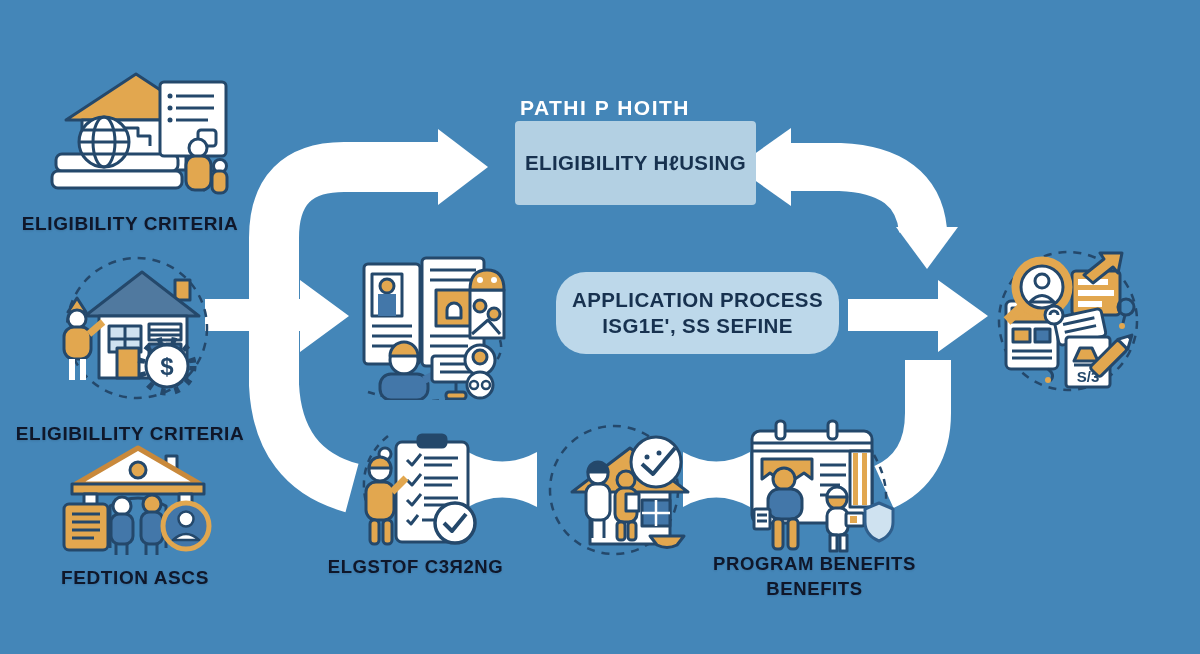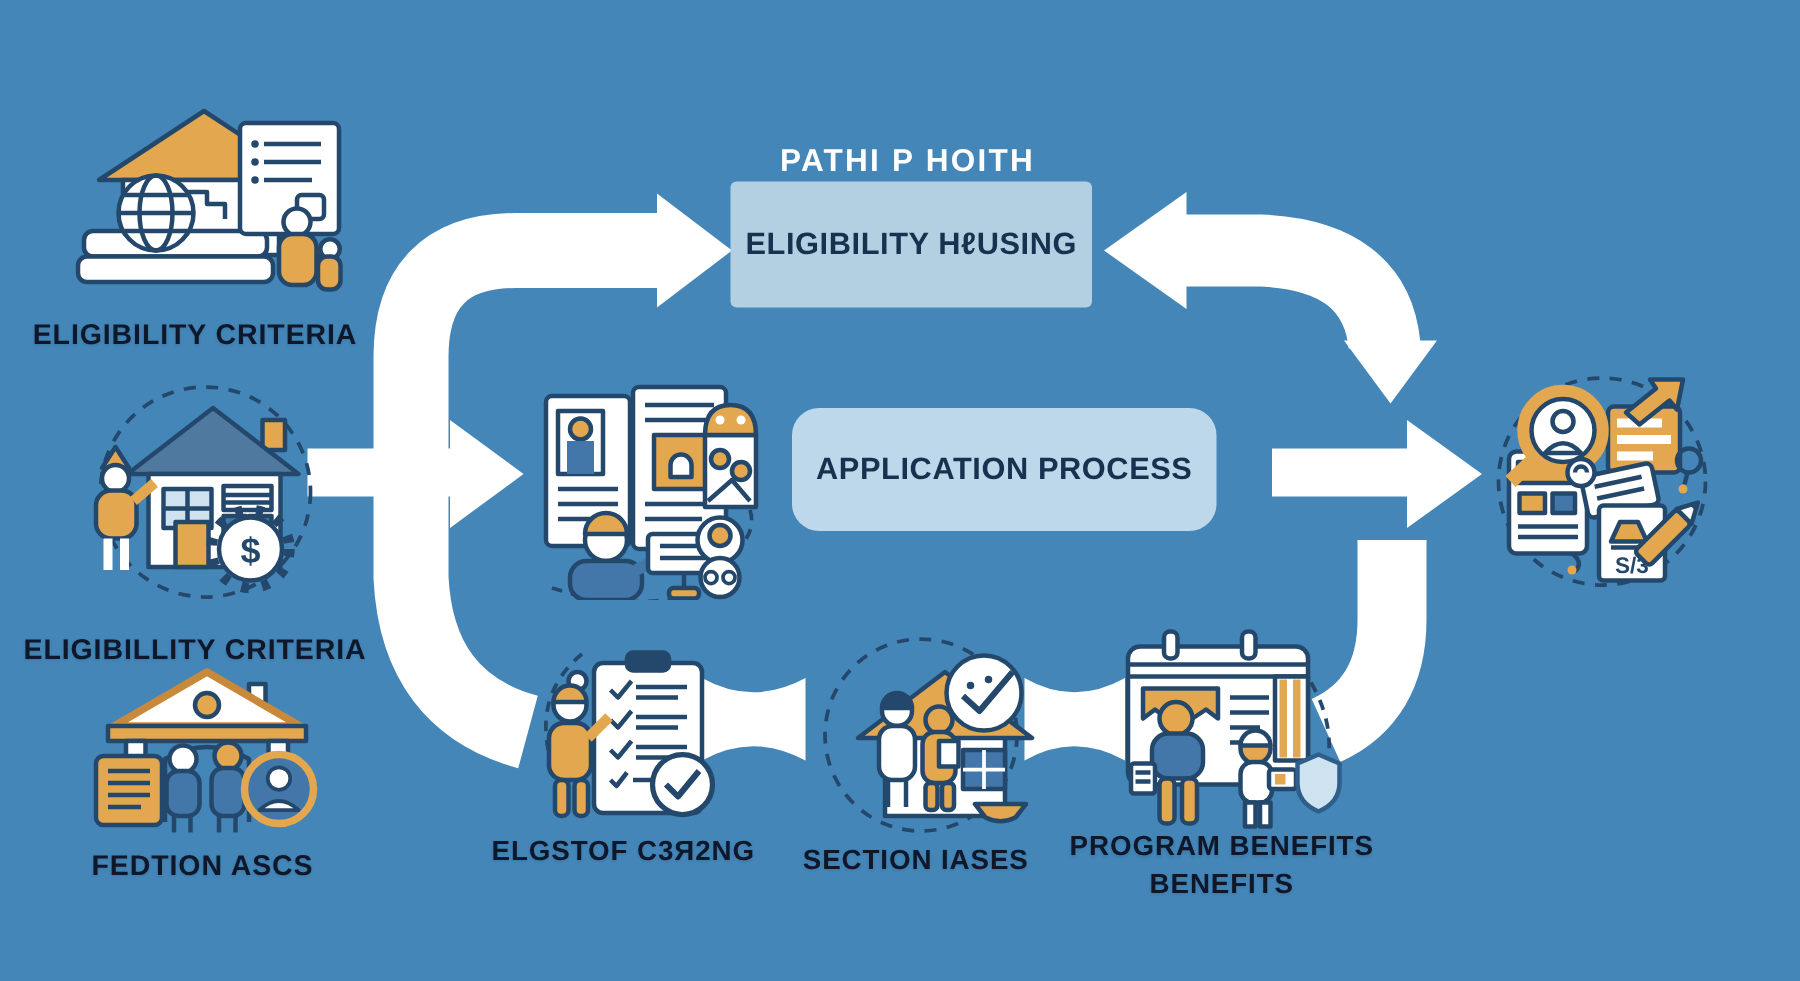--- a/index.html
+++ b/index.html
@@ -10,30 +10,30 @@
   }
   .flow-svg{position:absolute;left:0;top:0;width:1200px;height:654px;}
   .lbl{
     position:absolute;color:#0f172a;font-weight:bold;text-align:center;
     font-size:19px;letter-spacing:.6px;line-height:25px;
     text-shadow:0 1px 2px rgba(20,40,60,.15);
   }
   .lbl.small{font-size:18.5px;}
   .box{
     position:absolute;display:flex;flex-direction:column;align-items:center;justify-content:center;
-    color:#17314f;font-weight:bold;text-align:center;letter-spacing:.4px;
+    color:#17314f;font-weight:bold;text-align:center;letter-spacing:.4px;margin-left:28px;
   }
   .box .bl{line-height:26px;}
   .top-box{
     left:487px;top:121px;width:241px;height:84px;
     background:#b3d0e3;border-radius:4px;font-size:20.5px;
   }
   .mid-box{
     left:528px;top:272px;width:283px;height:82px;
-    background:#bdd8ea;border-radius:18px;font-size:20.5px;
+    background:#bdd8ea;border-radius:30px;font-size:20.5px;
   }
   .title{
     position:absolute;left:440px;top:96px;width:330px;text-align:center;
     color:#ffffff;font-weight:bold;font-size:21px;letter-spacing:1.5px;
   }
   .icon{position:absolute;}
   .icon svg{display:block;width:100%;height:100%;}
 </style>
 </head>
 <body>
@@ -62,27 +62,27 @@
   </svg>
 
   <div class="title">PATHI P HOITH</div>
 
   <div class="box top-box">
     <div class="bl">ELIGIBILITY HℓUSING</div>
   </div>
 
   <div class="box mid-box">
     <div class="bl">APPLICATION PROCESS</div>
+    <div class="bl">ISG1E', SS SEFINE</div>
   </div>
 
   <div class="lbl" style="left:20px;top:211px;width:220px;">ELIGIBILITY CRITERIA</div>
   <div class="lbl" style="left:15px;top:421px;width:230px;">ELIGIBILLITY CRITERIA</div>
   <div class="lbl" style="left:35px;top:565px;width:200px;">FEDTION ASCS</div>
   <div class="lbl small" style="left:318px;top:554px;width:195px;">ELGSTOF C3Я2NG</div>
-  <div class="lbl small" style="left:518px;top:560px;width:185px;">SECTION IASES</div>
   <div class="lbl small" style="left:712px;top:551px;width:205px;">
     <div>PROGRAM BENEFITS</div>
     <div>BENEFITS</div>
   </div>
 
   <div class="icon" style="left:48px;top:58px;width:185px;height:145px;">
     <svg viewBox="0 0 185 145">
       <g stroke="#24486b" stroke-width="3" stroke-linejoin="round">
         <polygon points="18,62 88,16 158,62" fill="#e2a74f"></polygon>
         <rect x="34" y="62" width="104" height="50" fill="#fff"></rect>

